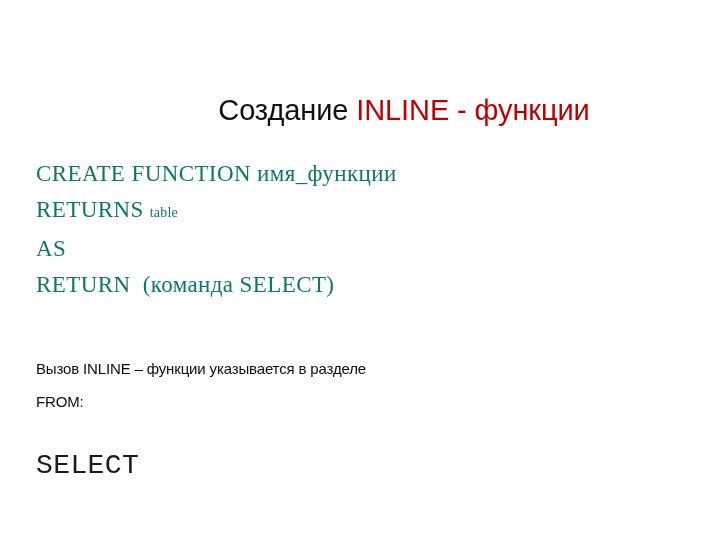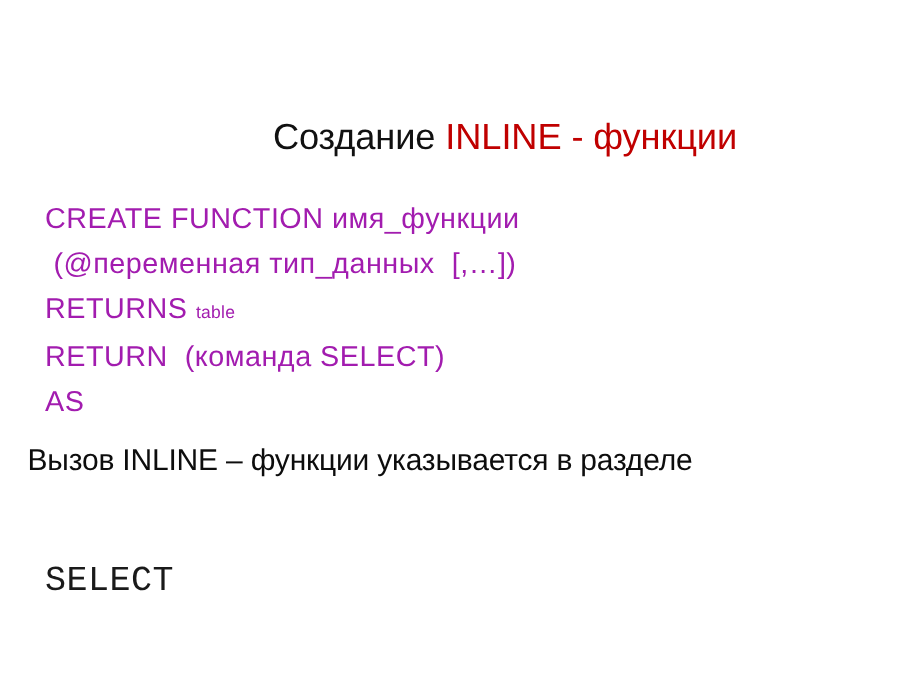--- a/index.html
+++ b/index.html
@@ -49,46 +49,46 @@
   .title-accent {
     color: #C00000;
   }
 
   
   .code-block {
     position: absolute;
     left: 36px;
     top: 133px;
     width: 660px;
-    font-family: Liberation Sans, sans-serif;
+    font-family: Liberation Serif, serif;
     font-size: 23px;
     line-height: 36px;
-    color: #a21caf;
+    color: #0f766e;
     white-space: pre;
     letter-spacing: 0.4px;
   }
 
   .code-line {
     white-space: pre;
     display: block;
   }
 
   .code-small {
     font-size: 14px;
     letter-spacing: 0.2px;
   }
 
   
   .body-text {
     position: absolute;
-    left: 22px;
+    left: 36px;
     top: 352px;
     width: 665px;
     font-family: "Liberation Sans", sans-serif;
-    font-size: 24px;
+    font-size: 15px;
     line-height: 33px;
     color: #0d0d0d;
     letter-spacing: -0.15px;
   }
 
   .body-line {
     display: block;
     white-space: pre-wrap;
   }
 
@@ -106,21 +106,22 @@
     letter-spacing: 0.4px;
   }
 </style>
 </head>
 <body>
 
 <div class="slide">
 
   <h1 class="slide-title"><span class="title-plain">Создание </span><span class="title-accent">INLINE - функции</span></h1>
 
-  <pre class="code-block"><span class="code-line">CREATE FUNCTION имя_функции</span><span class="code-line"> (@переменная тип_данных  [,…])</span><span class="code-line"><span>RETURNS </span><span class="code-small">table</span></span><span class="code-line">RETURN  (команда SELECT)</span><span class="code-line">AS</span></pre>
+  <pre class="code-block"><span class="code-line">CREATE FUNCTION имя_функции</span><span class="code-line"><span>RETURNS </span><span class="code-small">table</span></span><span class="code-line">AS</span><span class="code-line">RETURN  (команда SELECT)</span></pre>
 
   <div class="body-text">
       <span class="body-line">Вызов INLINE – функции указывается в разделе</span>
+      <span class="body-line">FROM:</span>
     </div>
 
   <pre class="code-block-lower"><span class="code-line">SELECT</span></pre>
 
 </div>
 
 </body></html>

